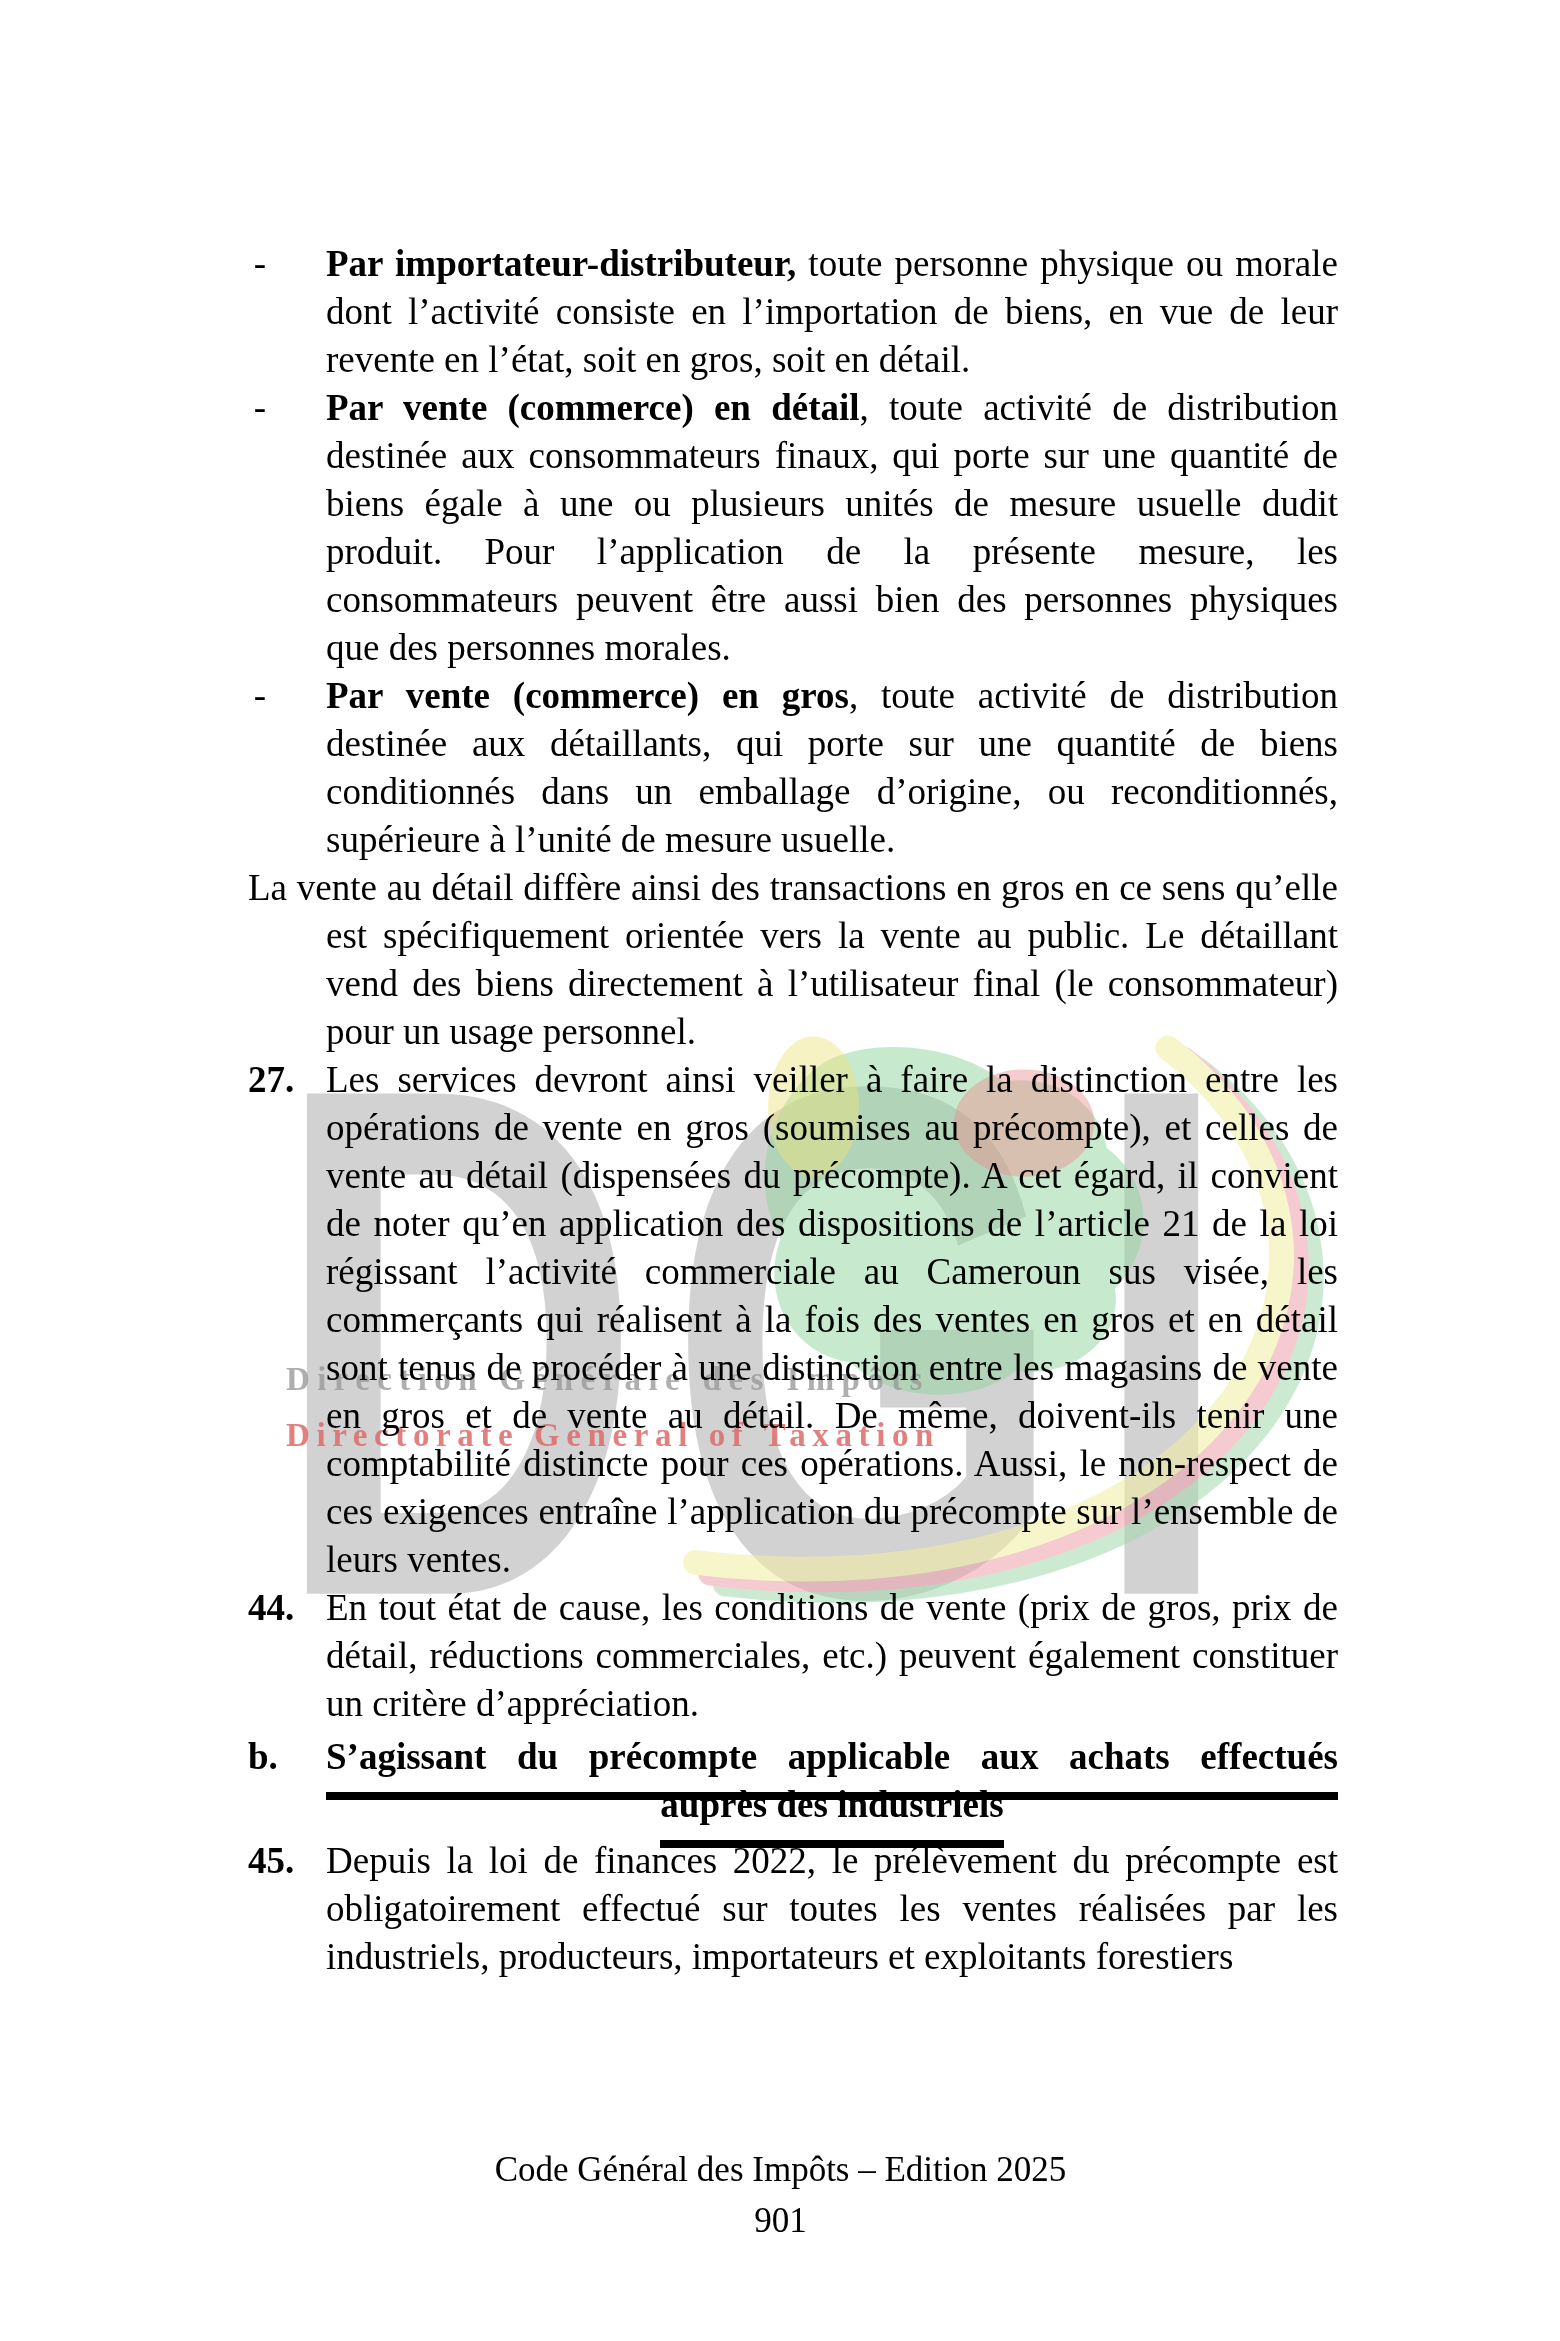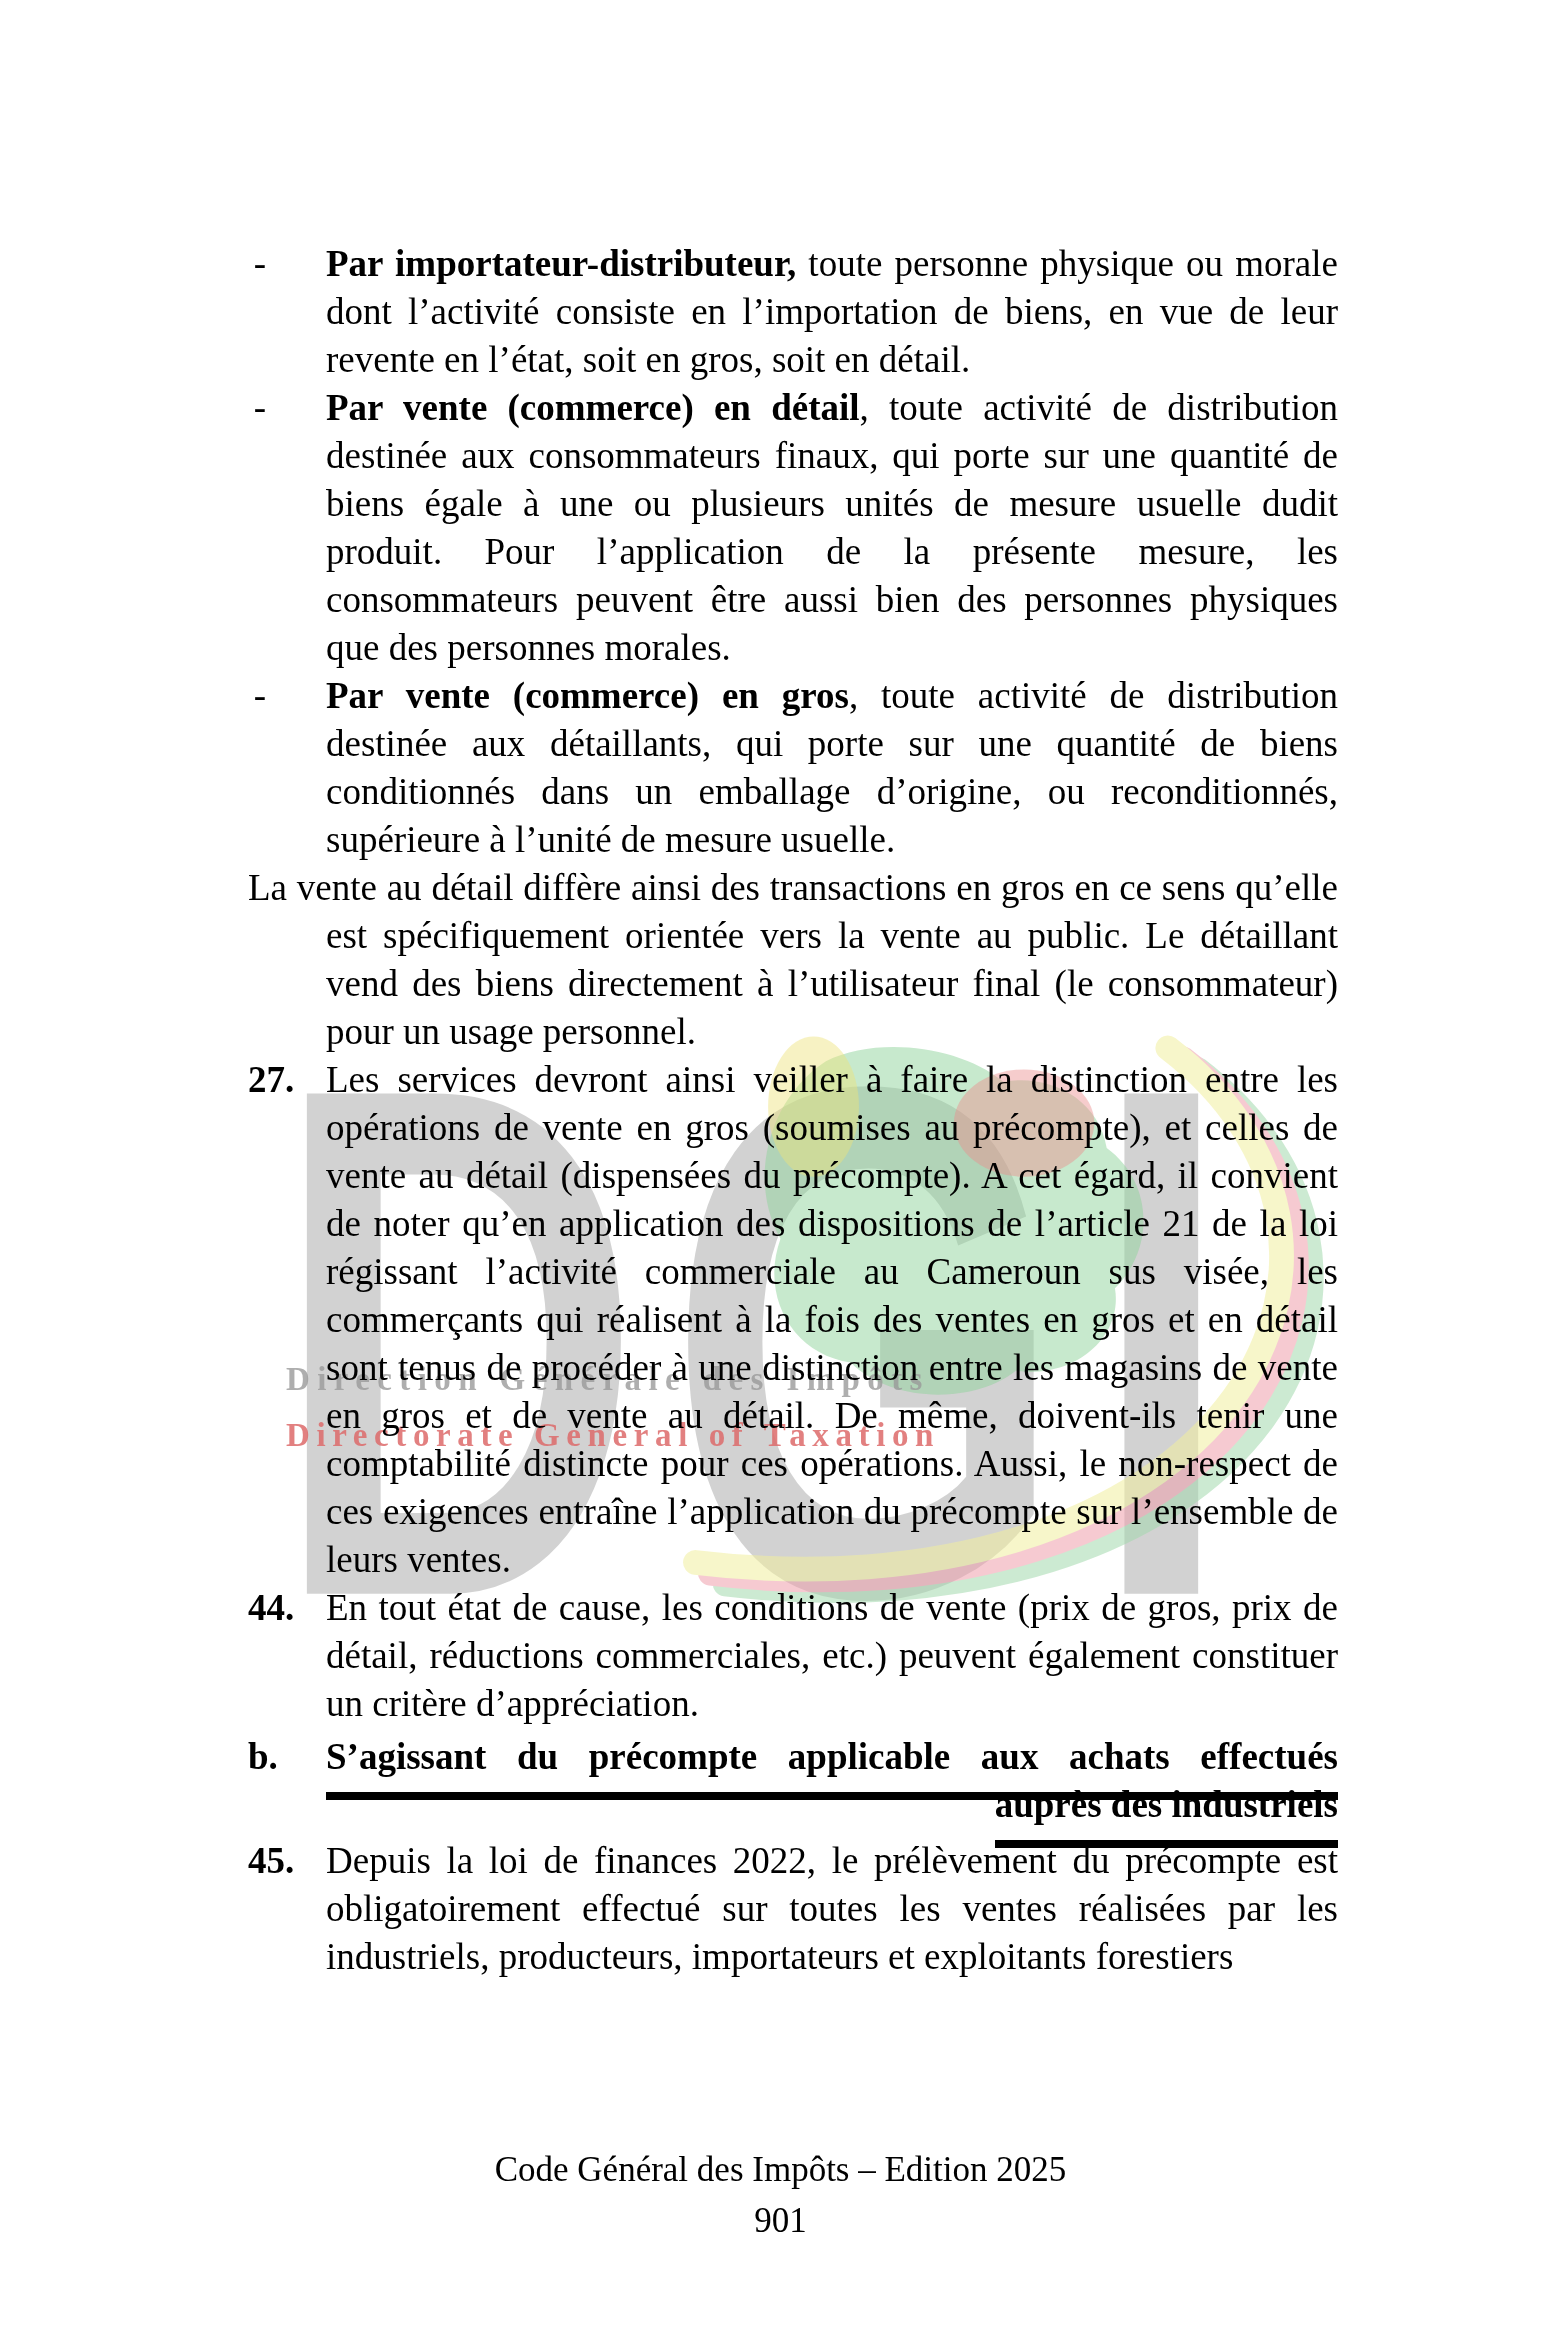--- a/index.html
+++ b/index.html
@@ -22,21 +22,21 @@
     font-size:37px;line-height:48px;text-align:justify;
   }
   .para{position:relative;padding-left:78px;}
   .marker{position:absolute;left:0;top:0;}
   .marker.dash{left:5.8px;font-weight:normal;}
   .marker.num{font-weight:bold;}
   .lead{font-weight:bold;}
   .outdent{padding-left:78px;text-indent:-78px;}
   .heading{position:relative;padding-left:78px;font-weight:bold;margin:5px 0 8.3px;}
   .hline1{text-align:justify;text-align-last:justify;}
-  .hline2{text-align:right;}
+  .hline2{text-align:center;}
   .hu{border-bottom:8.3px solid #000;padding-bottom:15px;}
   
   .footer{
     position:absolute;left:0;right:0;top:2144px;z-index:1;
     text-align:center;font-size:35px;line-height:51px;
   }
 </style>
 </head>
 <body>
 

